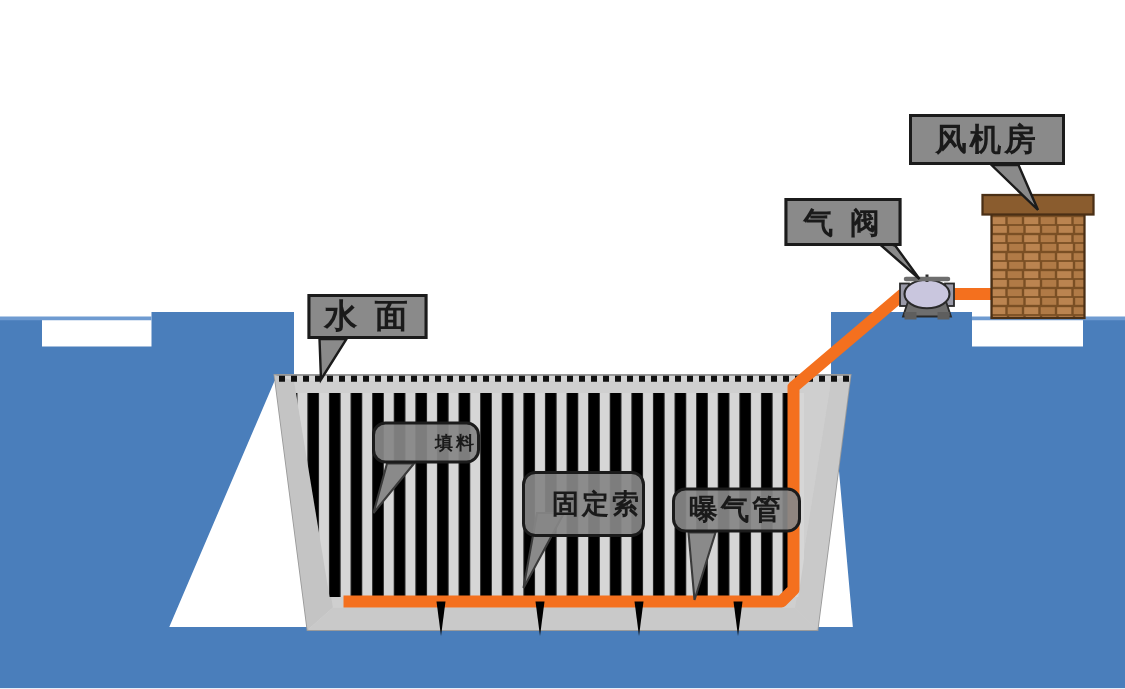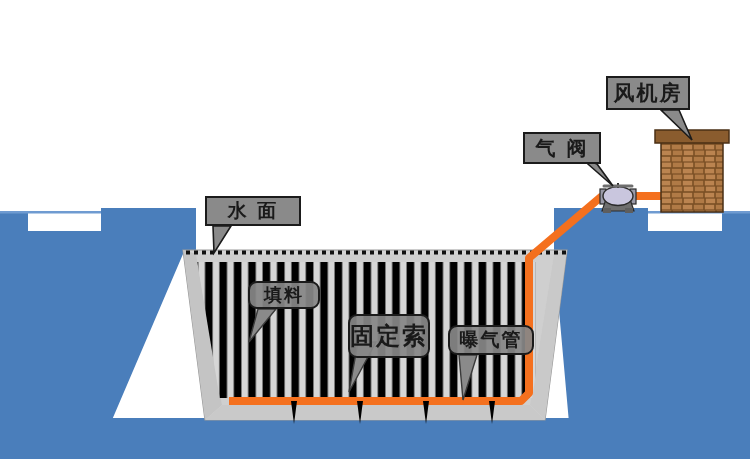--- a/index.html
+++ b/index.html
@@ -35,26 +35,26 @@
     align-items: center;
     justify-content: center;
     letter-spacing: 2px;
     white-space: nowrap;
     z-index: 40;
   }
   .callout.rounded {
     border-radius: 9px;
     background: rgba(135,135,135,0.93);
   }
-  #label-water-surface { left: 205px; top: 196px; width: 96px; height: 30px; font-size: 19px; }
-  #label-filler        { left: 248px; top: 281px; width: 72px; height: 28px; font-size: 18px; }
-  #label-fixed-cable   { left: 348px; top: 314px; width: 82px; height: 44px; font-size: 24px; justify-content: flex-end; }
+  #label-water-surface { left: 205px; top: 196px; width: 80px; height: 30px; font-size: 22px; }
+  #label-filler        { left: 248px; top: 281px; width: 72px; height: 28px; font-size: 12px; justify-content: flex-end; }
+  #label-fixed-cable   { left: 348px; top: 314px; width: 82px; height: 44px; font-size: 18px; justify-content: flex-end; }
   #label-aeration-pipe { left: 448px; top: 325px; width: 86px; height: 30px; font-size: 19px; }
   #label-air-valve     { left: 523px; top: 132px; width: 78px; height: 32px; font-size: 20px; text-align: center; }
-  #label-blower-room   { left: 606px; top: 76px; width: 84px; height: 34px; font-size: 21px; }
+  #label-blower-room   { left: 606px; top: 76px; width: 104px; height: 34px; font-size: 21px; }
 </style>
 </head>
 <body>
 
 <div id="stage">
 
   <svg id="scene" viewBox="0 0 750 459">
     <defs>
       <pattern id="filler-pattern" x="0" y="0" width="14.4" height="10" patternUnits="userSpaceOnUse">
         <rect x="0" y="0" width="14.4" height="10" fill="#d6d6d6"></rect>

